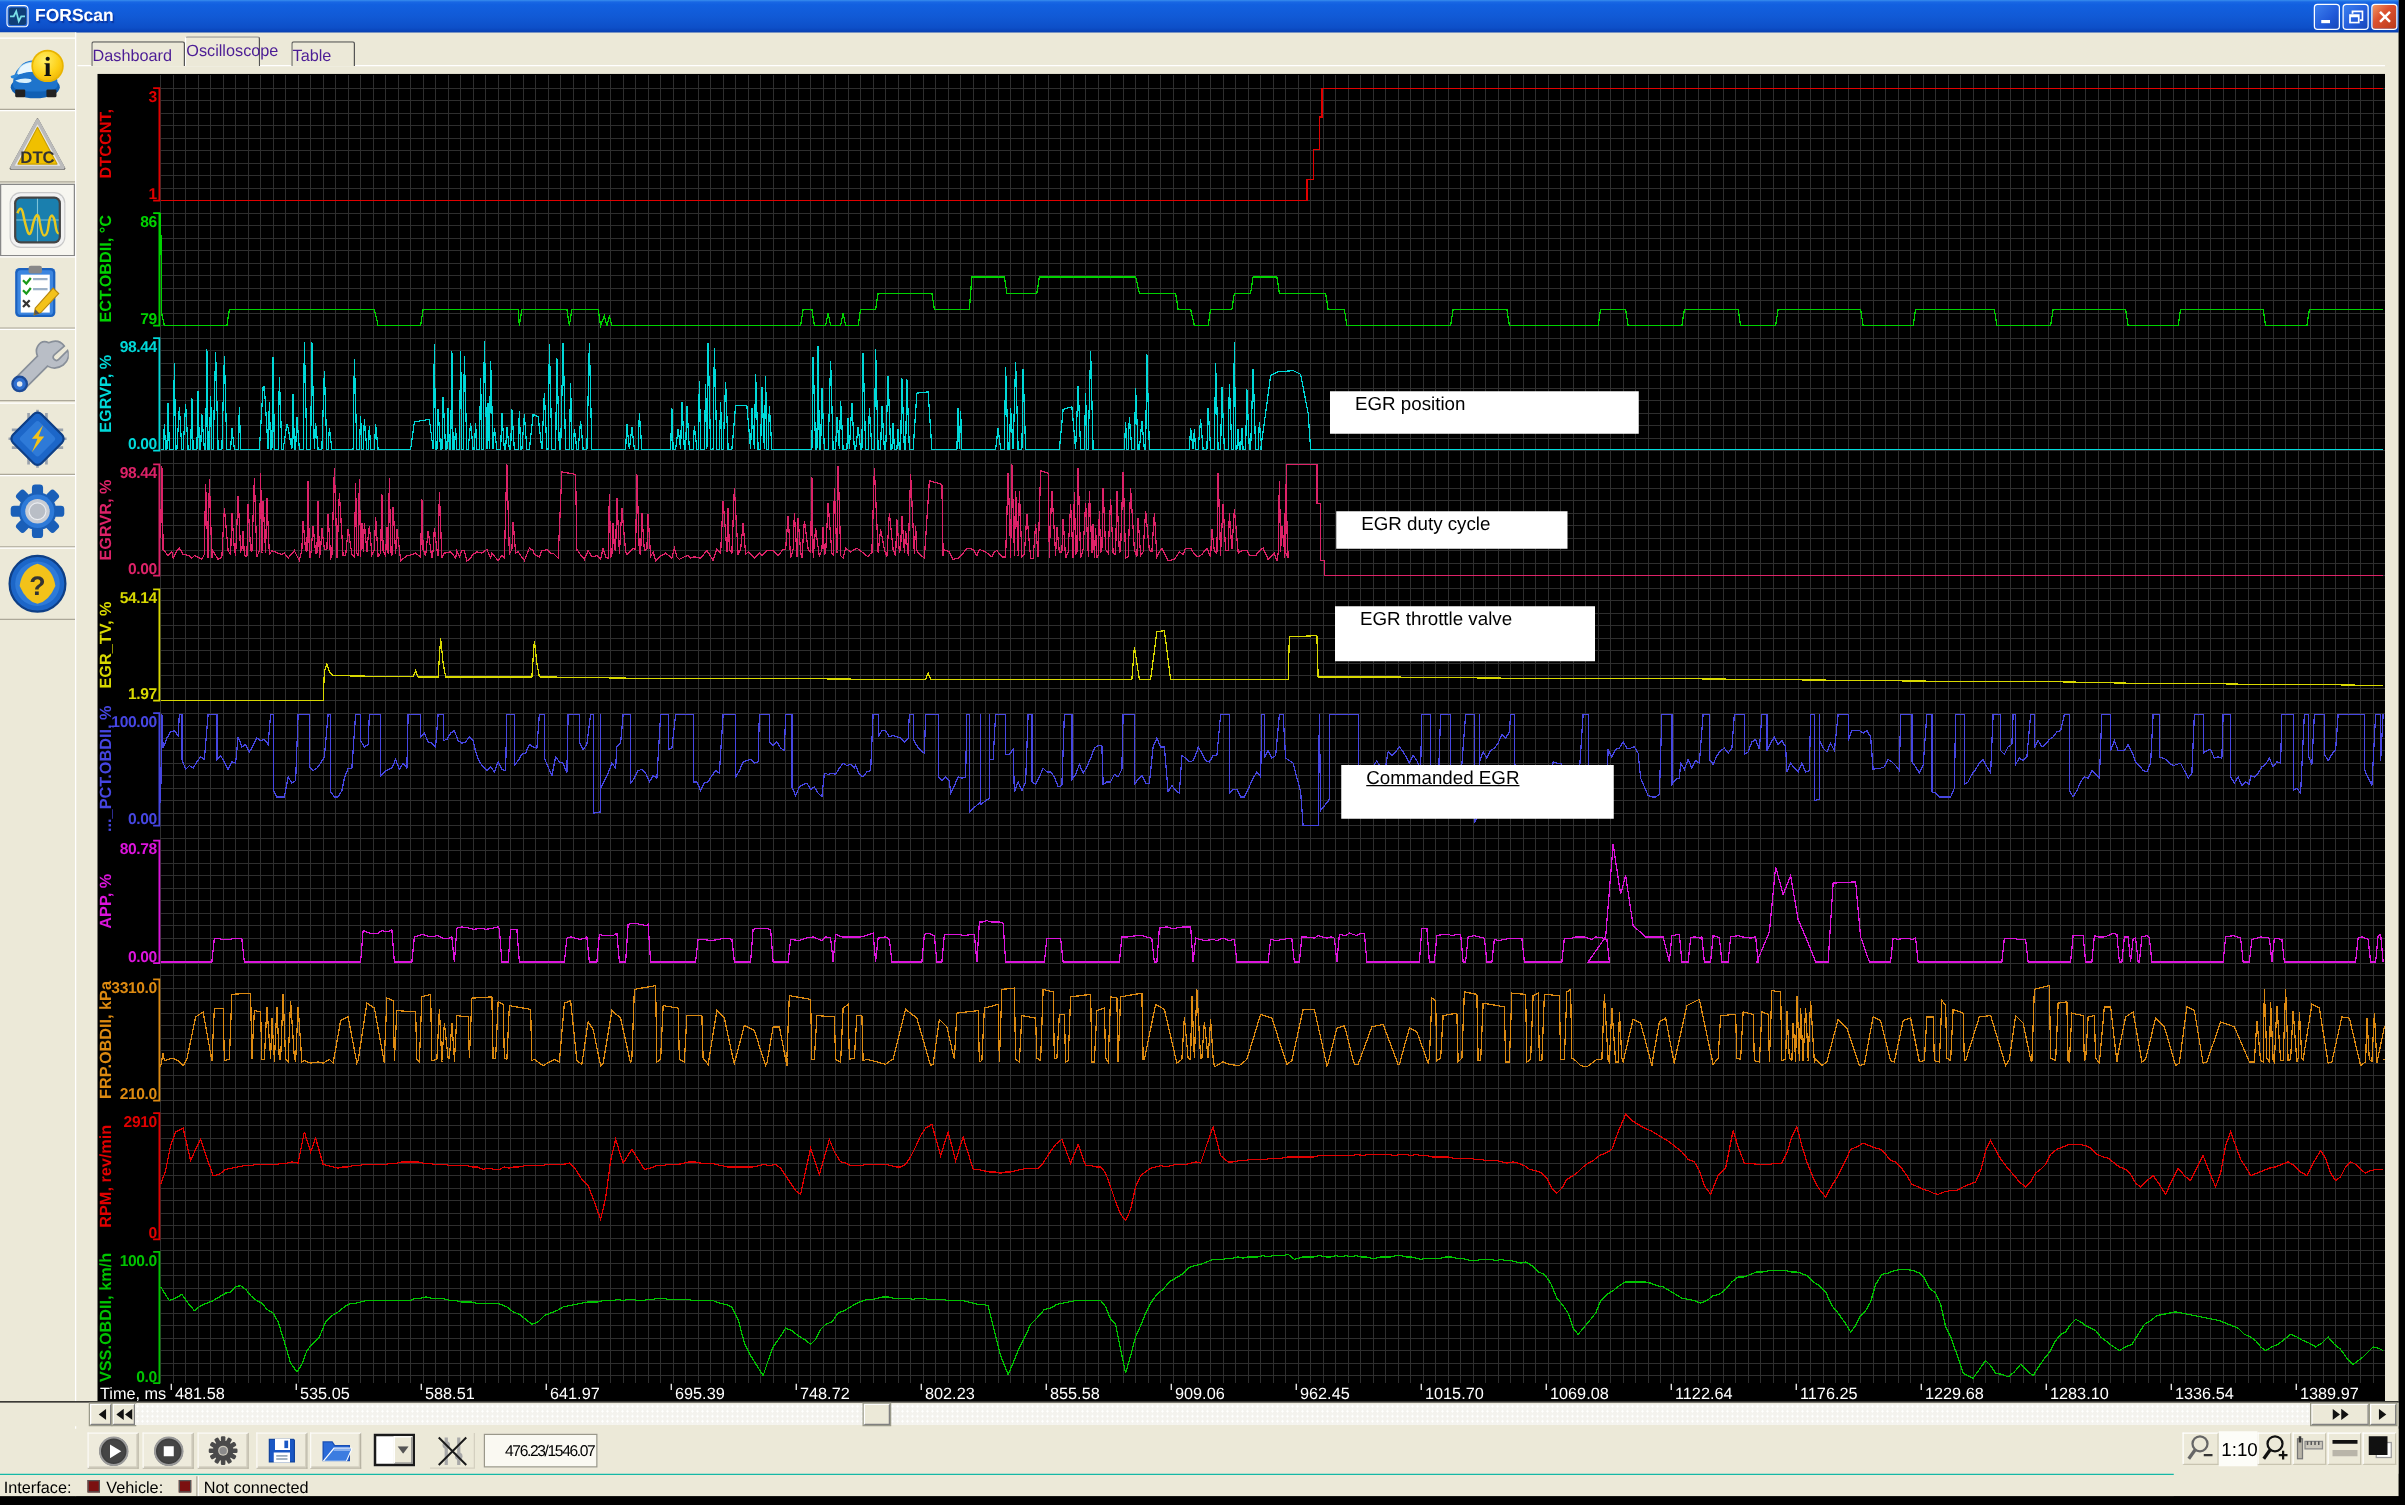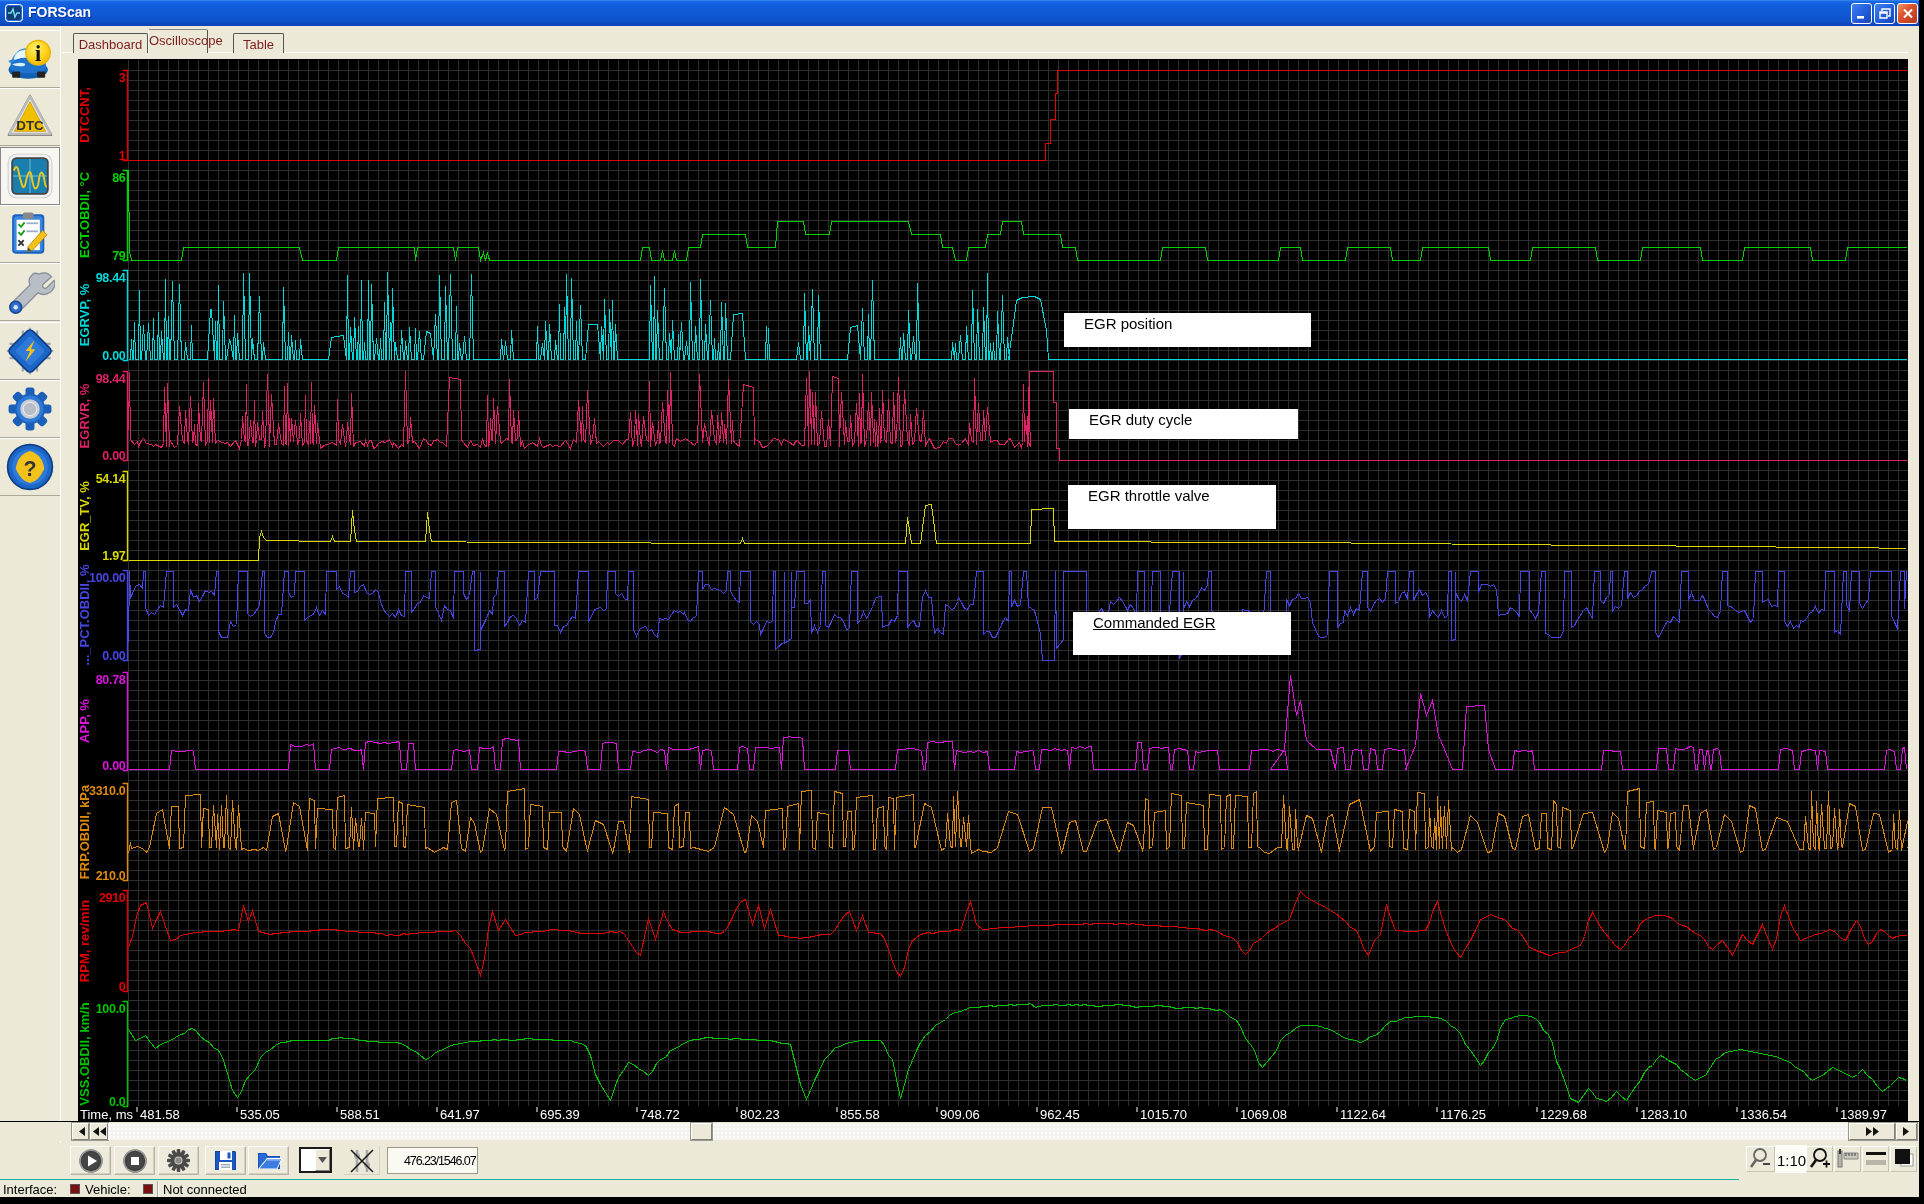--- a/index.html
+++ b/index.html
@@ -6,22 +6,22 @@
 #win{position:absolute;left:0;top:0;width:1919px;height:1197px;background:#ece9d8}
 #titlebar{position:absolute;left:0;top:0;width:1919px;height:26px;
   background:linear-gradient(180deg,#388eee 0%,#1967e4 6%,#1260e0 14%,#115ad6 50%,#0d4fc8 85%,#0a46bc 94%,#0940ae 100%)}
 #tbicon{position:absolute;left:5px;top:4px}
 #tbtext{position:absolute;left:28px;top:4px;color:#fff;font-size:14px;font-weight:bold;
   text-shadow:1px 1px 1px #0833a0}
 .wbtn{position:absolute;top:3px;width:21px;height:21px;border-radius:3px;
   border:1px solid #fff;display:flex;align-items:center;justify-content:center}
 #tabrow{position:absolute;left:62px;top:26px;width:1846px;height:27px;border-bottom:1px solid #fff}
 .tab{position:absolute;top:7px;height:20px;background:#ece9d8;border:1px solid #555;
-  border-bottom:none;border-radius:2px 2px 0 0;font-size:13px;color:#7f1d1d;
-  text-align:center;padding-top:3px}
+  border-bottom:none;border-radius:2px 2px 0 0;font-size:13px;color:#4c1d95;
+  text-align:left;padding-top:3px}
 .tab.active{top:3px;height:24px;background:#ece9d8;border-color:#555;
   border-left-color:#fff;border-top-color:#888;z-index:2}
 #sidebar{position:absolute;left:0;top:26px;width:61px;height:1171px;background:#ece9d8;
   border-right:1px solid #fff}
 .sbtn{position:absolute;left:0;width:60px;border-top:1px solid #fff;
   border-bottom:1px solid #aca899;display:flex;align-items:center;justify-content:center}
 .sbtn.active{background:#f7f6f0;border:1px solid #888;}
 .wb{position:absolute;background:#fff;color:#000;font-size:15px;line-height:19px;
   padding:1px 0 0 20px;z-index:5}
 #sbar{position:absolute;left:0px;top:1121px;width:1919px;height:20px;background:#ece9d8;
@@ -280,21 +280,21 @@
 <path d="M1475 1048V1053" stroke="#fff" stroke-width="1"></path>
 <text x="1478" y="1060" fill="#fff" class="tlab">1229.68</text>
 <path d="M1575 1048V1053" stroke="#fff" stroke-width="1"></path>
 <text x="1578" y="1060" fill="#fff" class="tlab">1283.10</text>
 <path d="M1675 1048V1053" stroke="#fff" stroke-width="1"></path>
 <text x="1678" y="1060" fill="#fff" class="tlab">1336.54</text>
 <path d="M1775 1048V1053" stroke="#fff" stroke-width="1"></path>
 <text x="1778" y="1060" fill="#fff" class="tlab">1389.97</text>
 </svg>
 <div class="wb" style="left:1064px;top:313px;width:247px;height:34px;">EGR position</div>
-<div class="wb" style="left:1069px;top:409px;width:229px;height:30px;">EGR duty cycle</div>
+<div class="wb" style="left:1069px;top:409px;width:185px;height:30px;">EGR duty cycle</div>
 <div class="wb" style="left:1068px;top:485px;width:208px;height:44px;">EGR throttle valve</div>
 <div class="wb" style="left:1073px;top:612px;width:218px;height:43px;text-decoration:underline;">Commanded EGR</div>
 <div id="sbar">
 <div class="sarr" style="left:72px;width:17px">
         <svg width="8" height="9" viewBox="0 0 8 9">
           <path d="M8 0 L2 4.5 L8 9Z" fill="#111"></path>
         </svg>
       </div>
 <div class="sarr" style="left:90px;width:18px">
         <svg width="13" height="9" viewBox="0 0 13 9">

